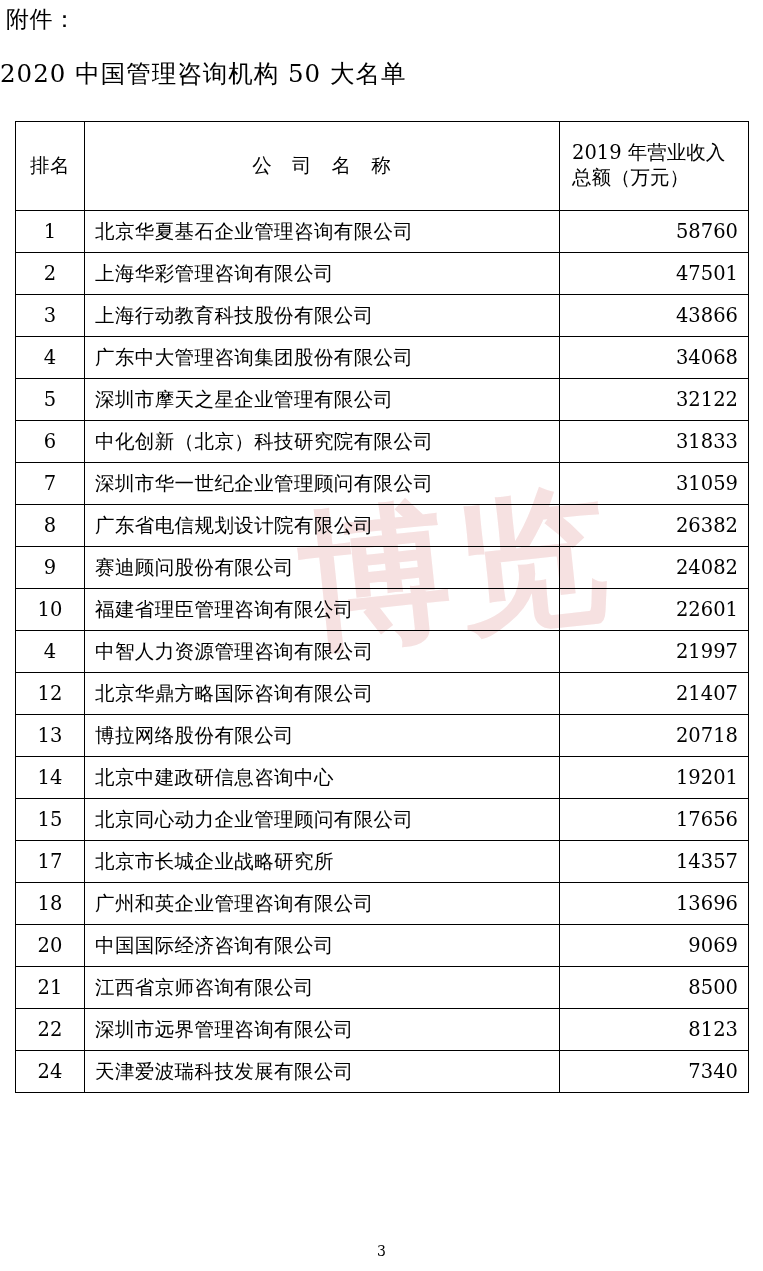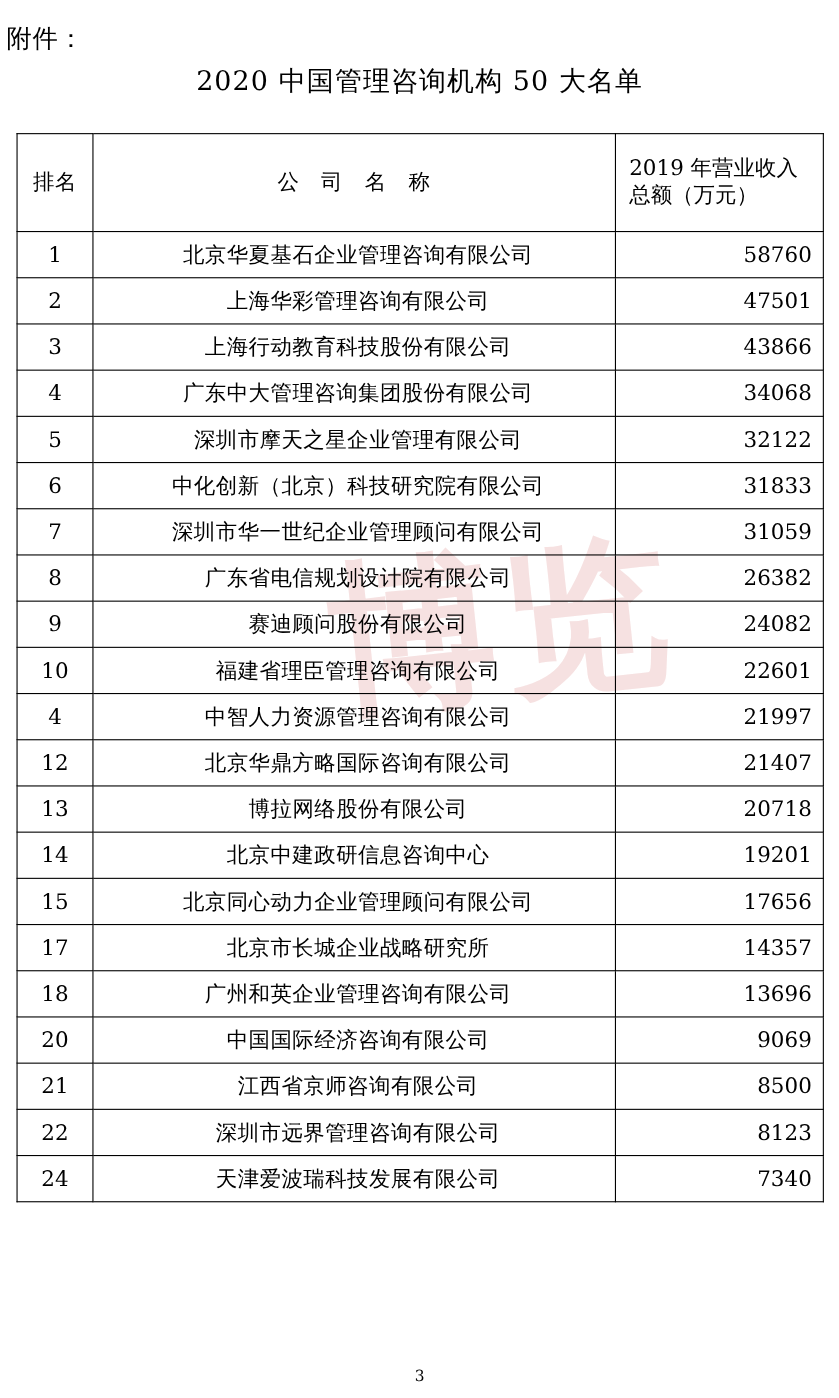--- a/index.html
+++ b/index.html
@@ -17,31 +17,30 @@
   }
   .page {
     position: relative;
     width: 763px;
     height: 1271px;
     box-sizing: border-box;
   }
   .attachment-label {
     position: absolute;
     left: 6px;
-    top: 20px;
+    top: 4px;
     font-size: 23px;
     letter-spacing: 0.5px;
     font-family: "DejaVu Serif", "Liberation Serif", serif;
   }
   .doc-title {
     position: absolute;
     left: 0;
     right: 0;
     top: 57px;
-    text-align: center;
     font-size: 24.5px;
     letter-spacing: 1px;
     font-family: "DejaVu Serif", "Liberation Serif", serif;
   }
   .watermark {
     position: absolute;
     left: 300px;
     top: 470px;
     font-size: 150px;
     color: #f3d7d7;
@@ -106,22 +105,22 @@
     height: 41px;
     padding: 0 8px;
     line-height: 41px;
   }
   td.rank {
     text-align: center;
     font-size: 19px;
     font-family: "DejaVu Serif", "Liberation Serif", serif;
   }
   td.name {
-    text-align: center;
-    padding-left: 15px;
+    text-align: left;
+    padding-left: 10px;
     font-size: 19.5px;
     letter-spacing: 0.4px;
   }
   td.rev {
     text-align: right;
     padding-right: 10px;
     font-size: 19.5px;
     font-family: "DejaVu Serif", "Liberation Serif", serif;
   }
   .page-number {

